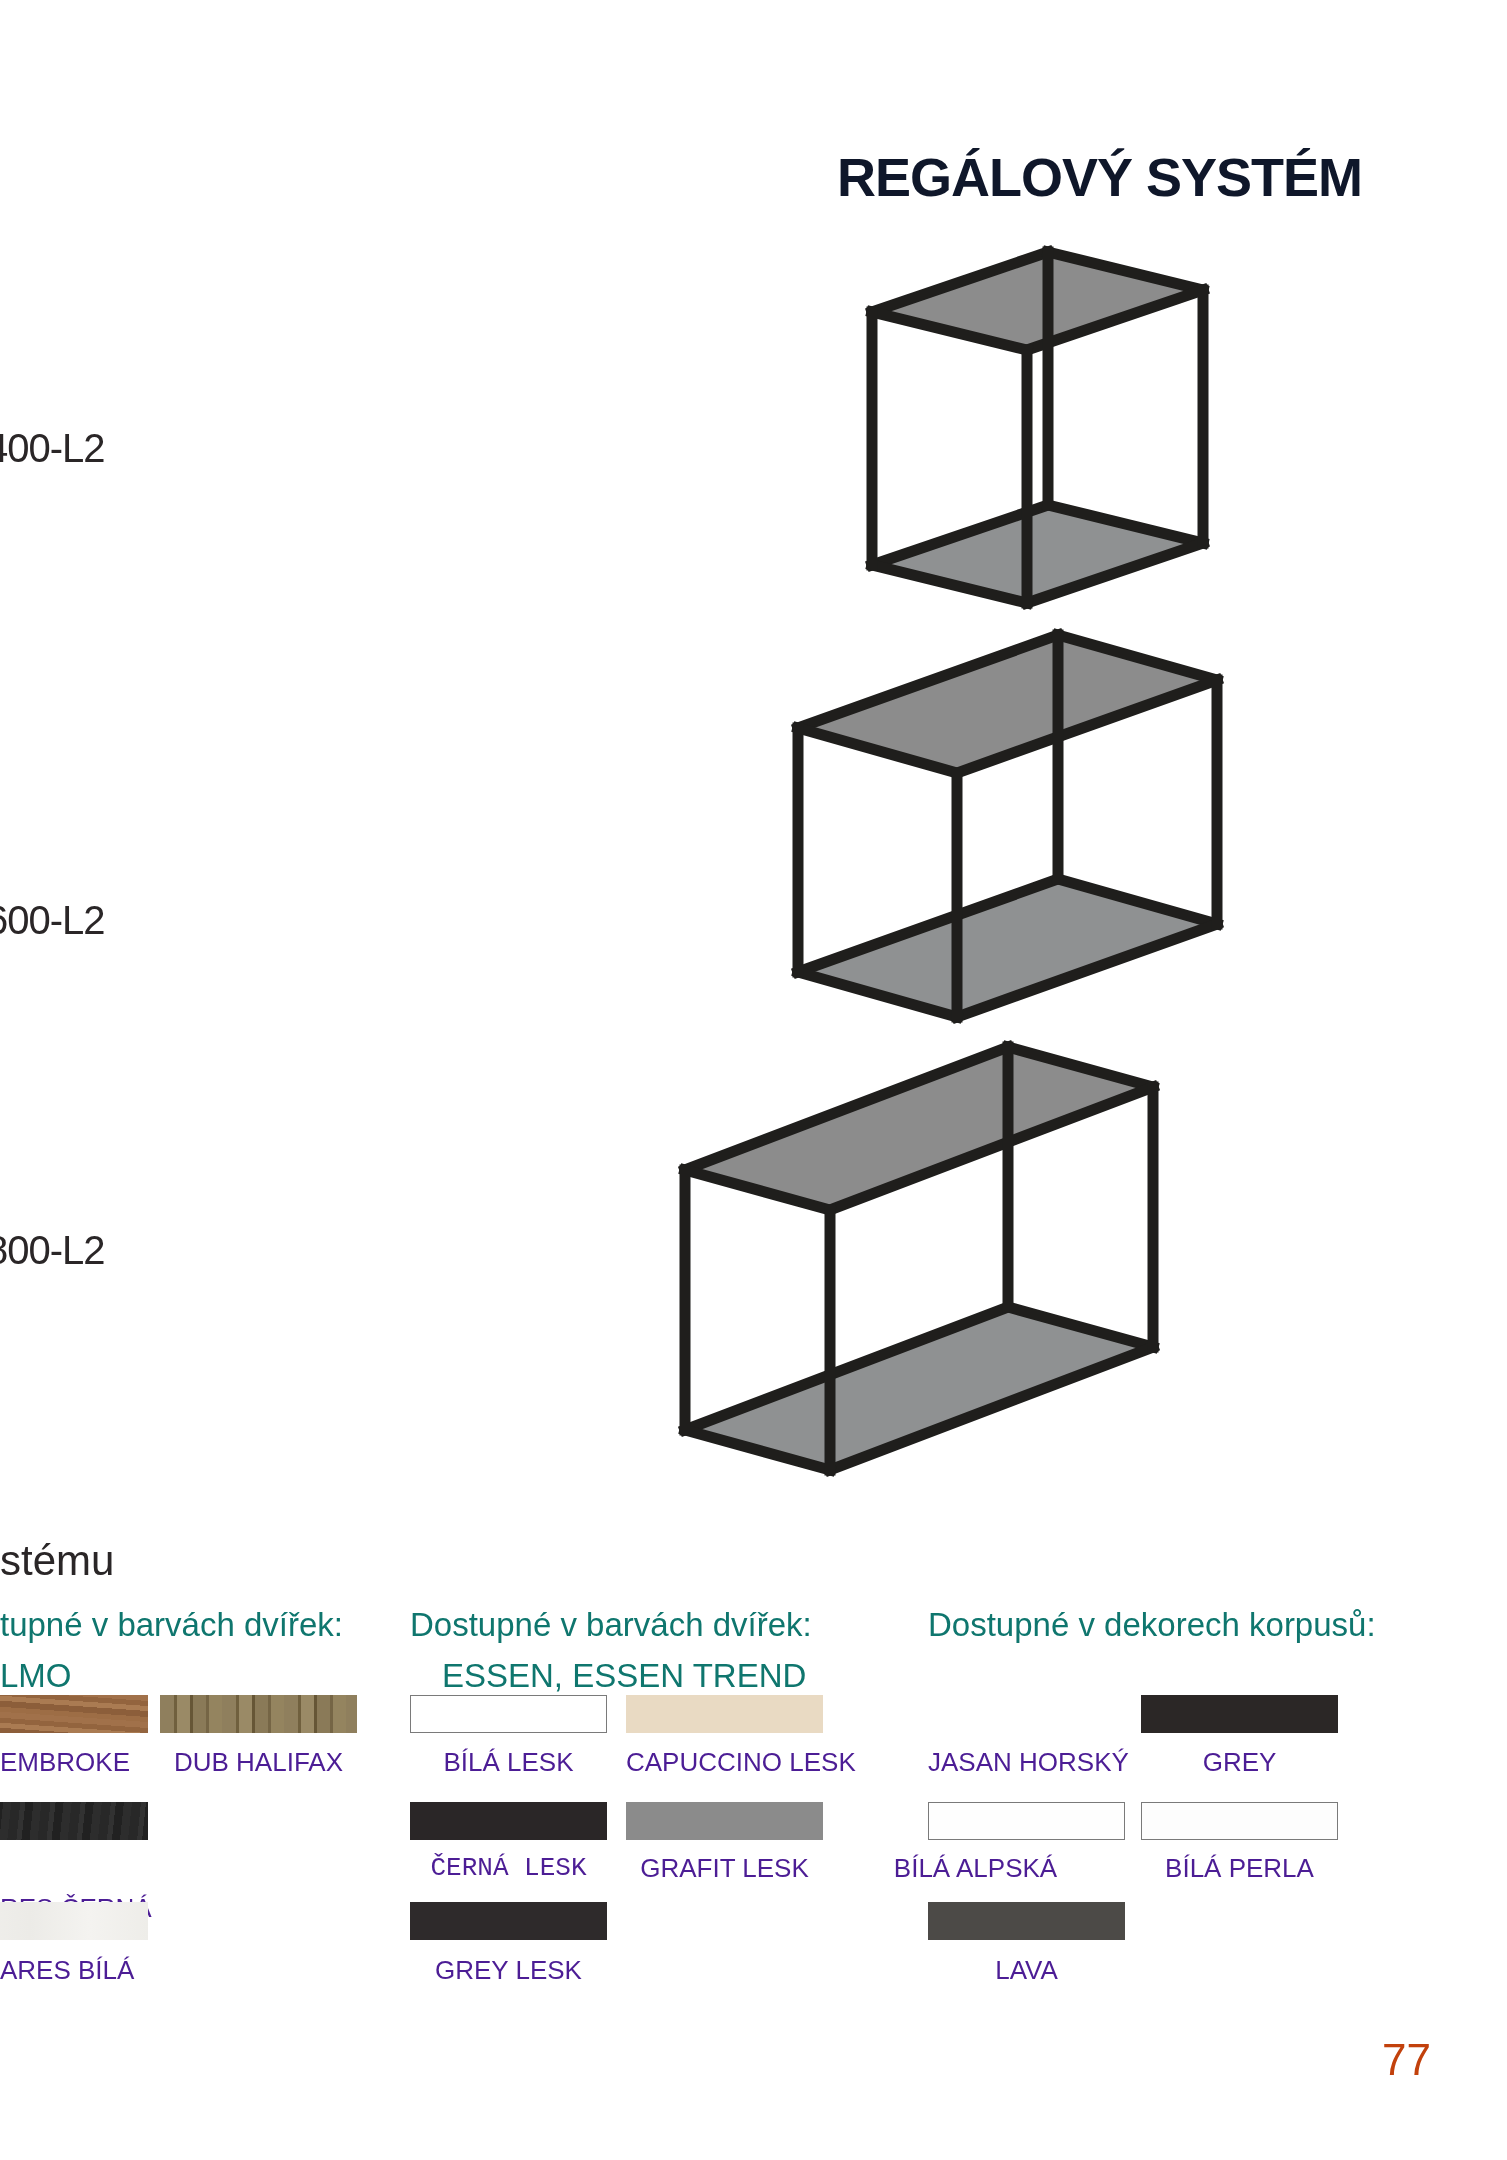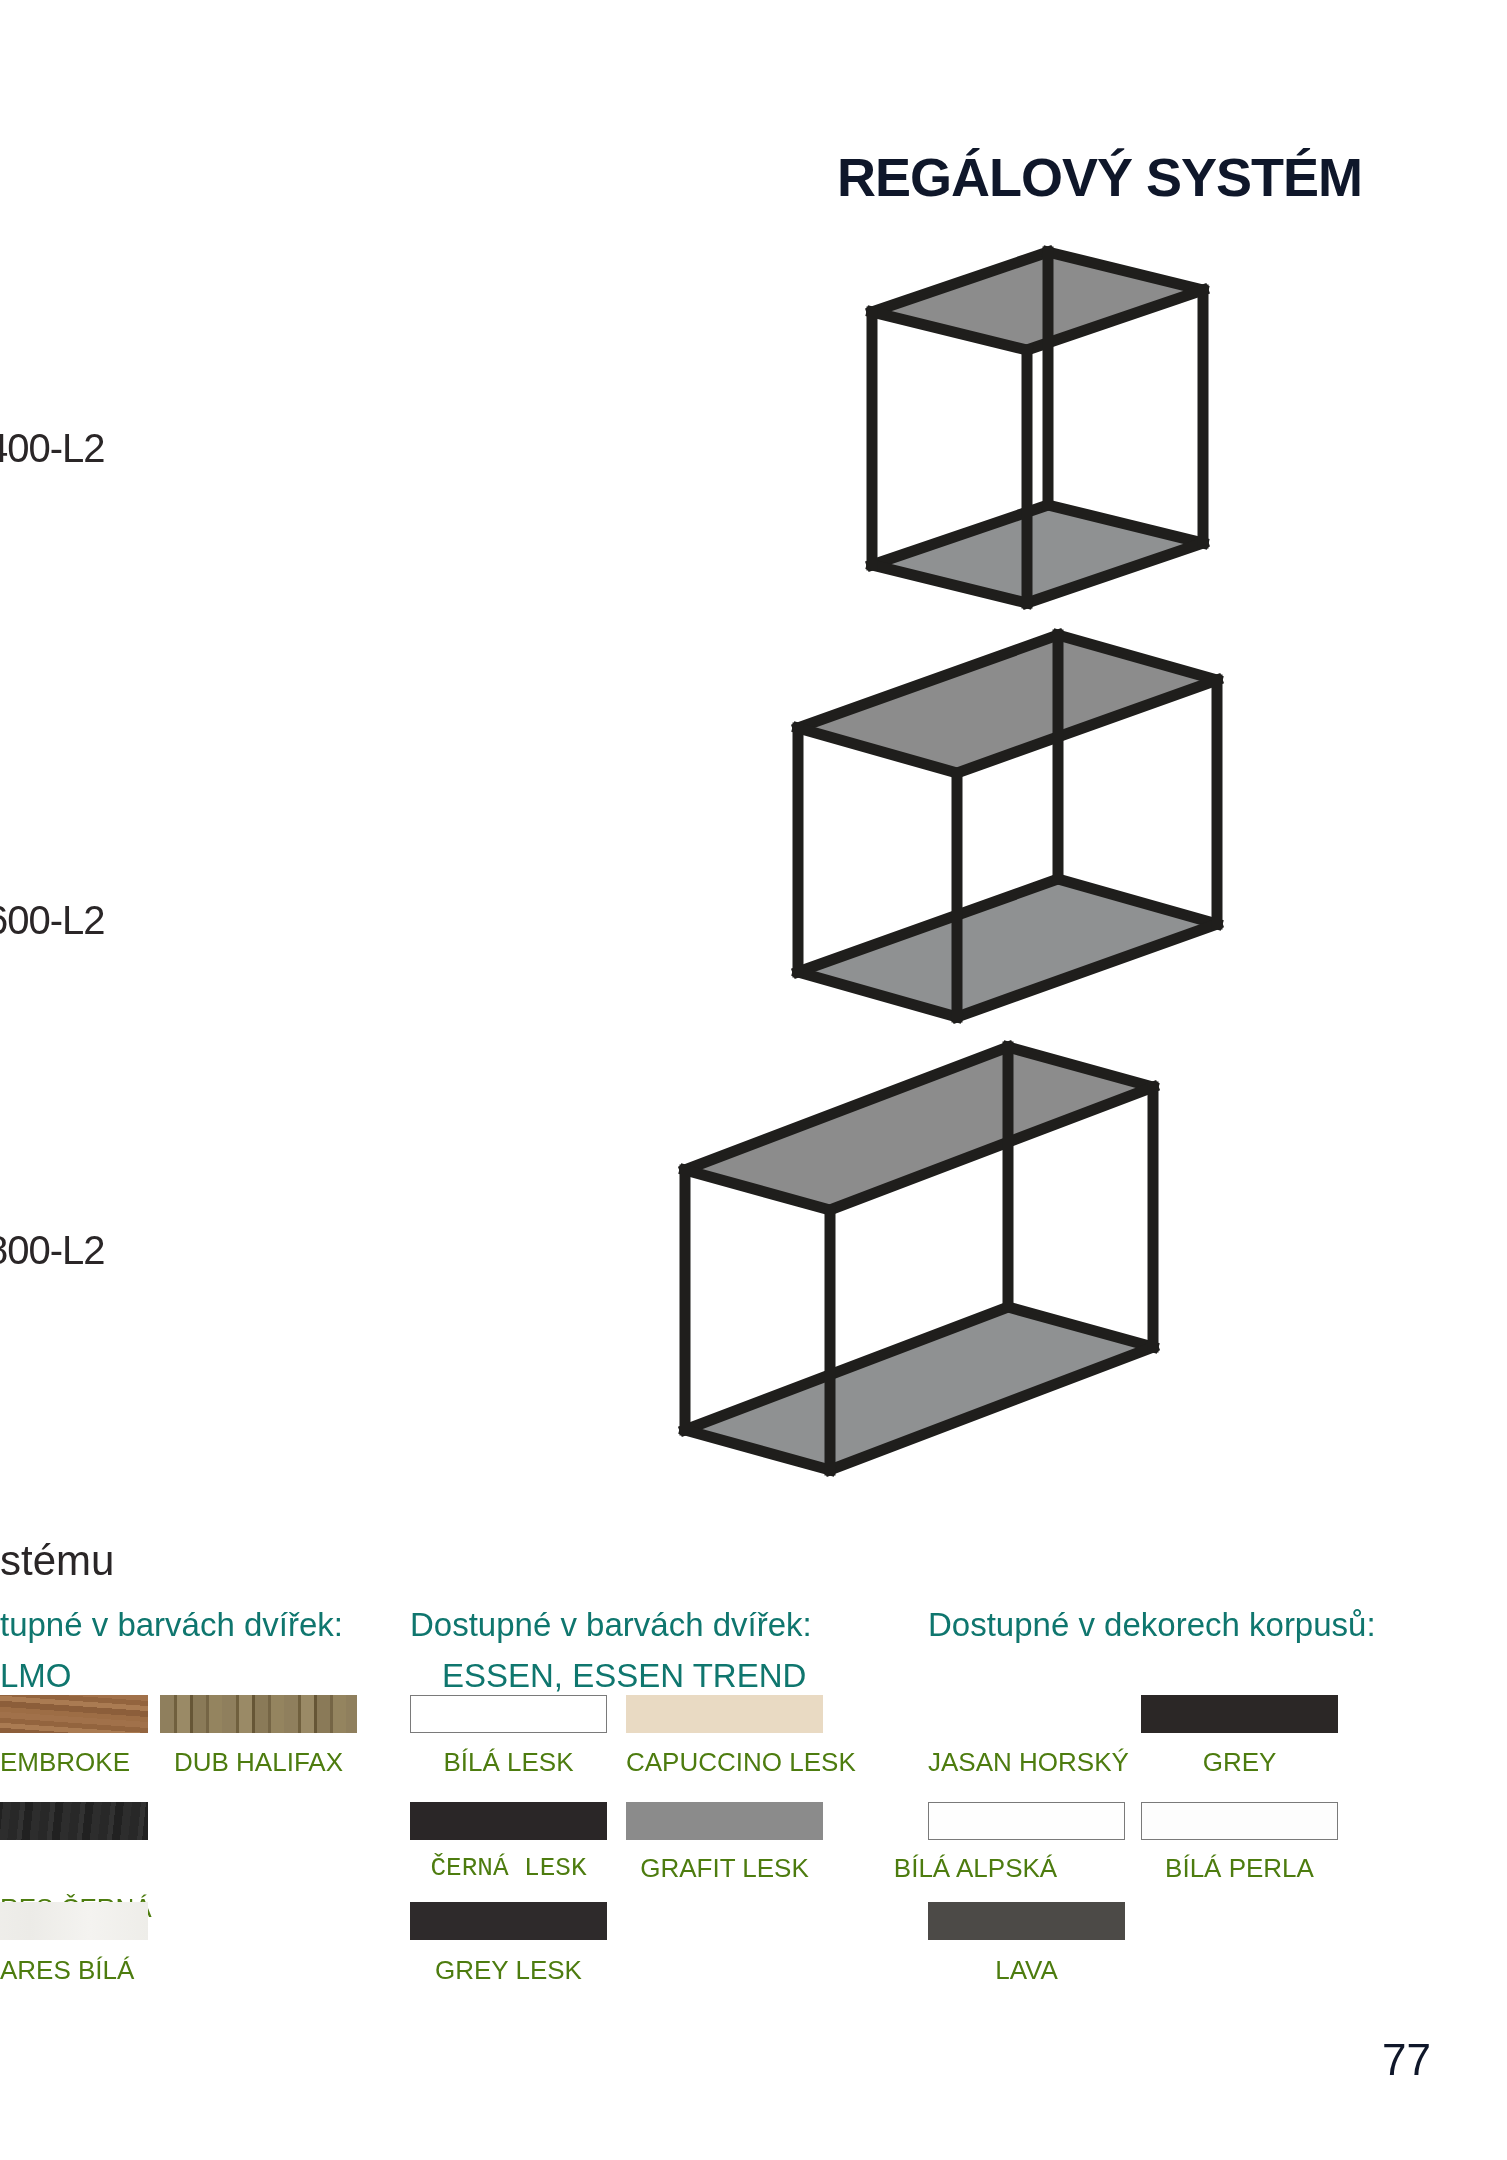--- a/index.html
+++ b/index.html
@@ -29,31 +29,31 @@
     font-size:42px;line-height:1;color:#2a2627;
     left:0;top:1540px;white-space:nowrap;
   }
   .col-header{
     font-size:33px;line-height:1;color:#0f766e;white-space:nowrap;
   }
   .swatch{
     position:absolute;height:38px;box-sizing:border-box;
   }
   .swatch-label{
-    position:absolute;font-size:26px;line-height:1.15;color:#4d7c0f;
+    position:absolute;font-size:26px;line-height:1.15;color:#4c1d95;
     white-space:nowrap;
   }
   .sw-border{border:1px solid #7a7a7a;}
   .sw-pembroke{background:repeating-linear-gradient(184deg,#a1714a 0 6px,#93643e 6px 11px,#aa7b52 11px 16px,#8c5e3a 16px 22px,#9d6d45 22px 27px);}
   .sw-halifax{background:repeating-linear-gradient(90deg,#8f7f5d 0 14px,#70603e 14px 17px,#9a8a66 17px 30px,#665636 30px 33px,#8a7a58 33px 46px,#756545 46px 49px,#94845f 49px 62px);}
   .sw-jasan{background:repeating-linear-gradient(90deg,#dcbd90 0 12px,#c8a271 12px 16px,#e3c79c 16px 28px,#cfa977 28px 31px,#d9b word 31px 31px,#d8b98a 31px 44px,#c29c6b 44px 47px);}
   .sw-ares-cerna{background:repeating-linear-gradient(96deg,#282828 0 9px,#323232 9px 14px,#212121 14px 22px,#2d2d2d 22px 30px);}
   .sw-ares-bila{background:linear-gradient(90deg,#f2f1ee,#ecebe7 40%,#f4f3f0 70%,#eeede9);}
   .page-number{
-    font-size:44px;color:#0f172a;left:1382px;top:2038px;line-height:1;
+    font-size:44px;color:#c2410c;left:1382px;top:2038px;line-height:1;
   }
   svg#shelves{position:absolute;left:0;top:0;pointer-events:none;}
 </style>
 </head>
 <body>
 
 <div class="abs page-title">REGÁLOVÝ SYSTÉM</div>
 
 <div class="abs product-label plabel-1">400-L2</div>
 <div class="abs product-label plabel-2">600-L2</div>

